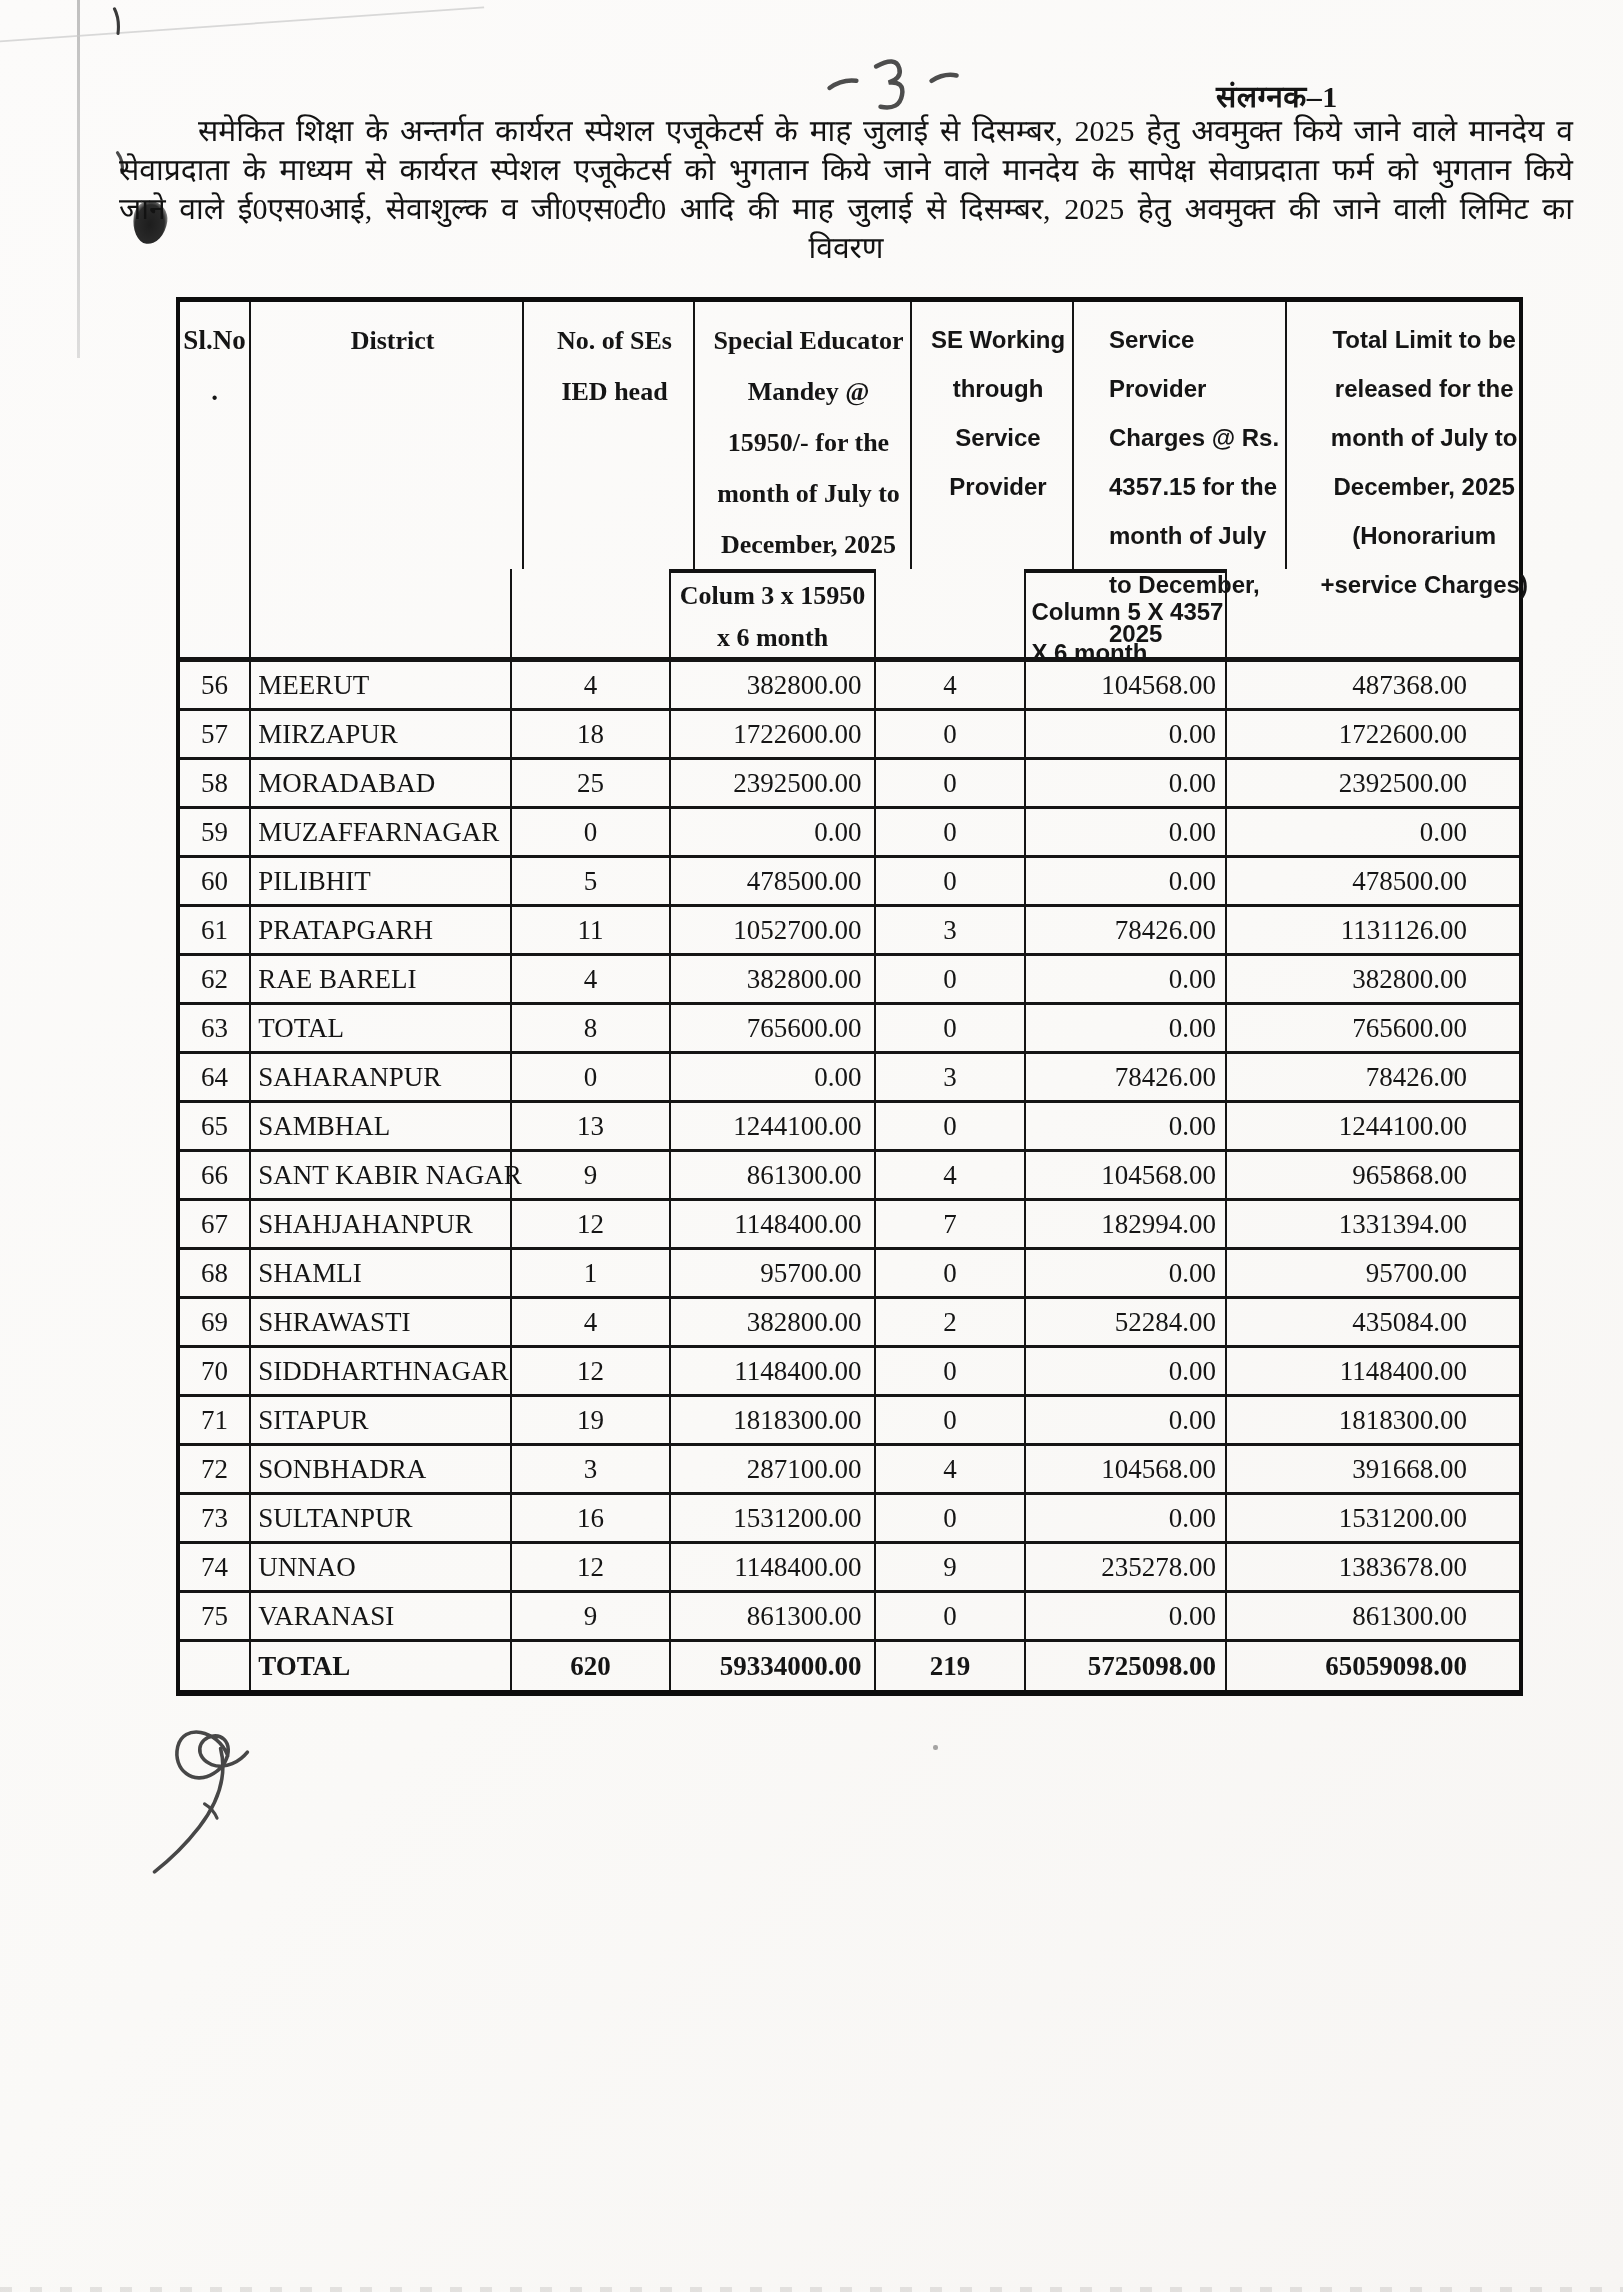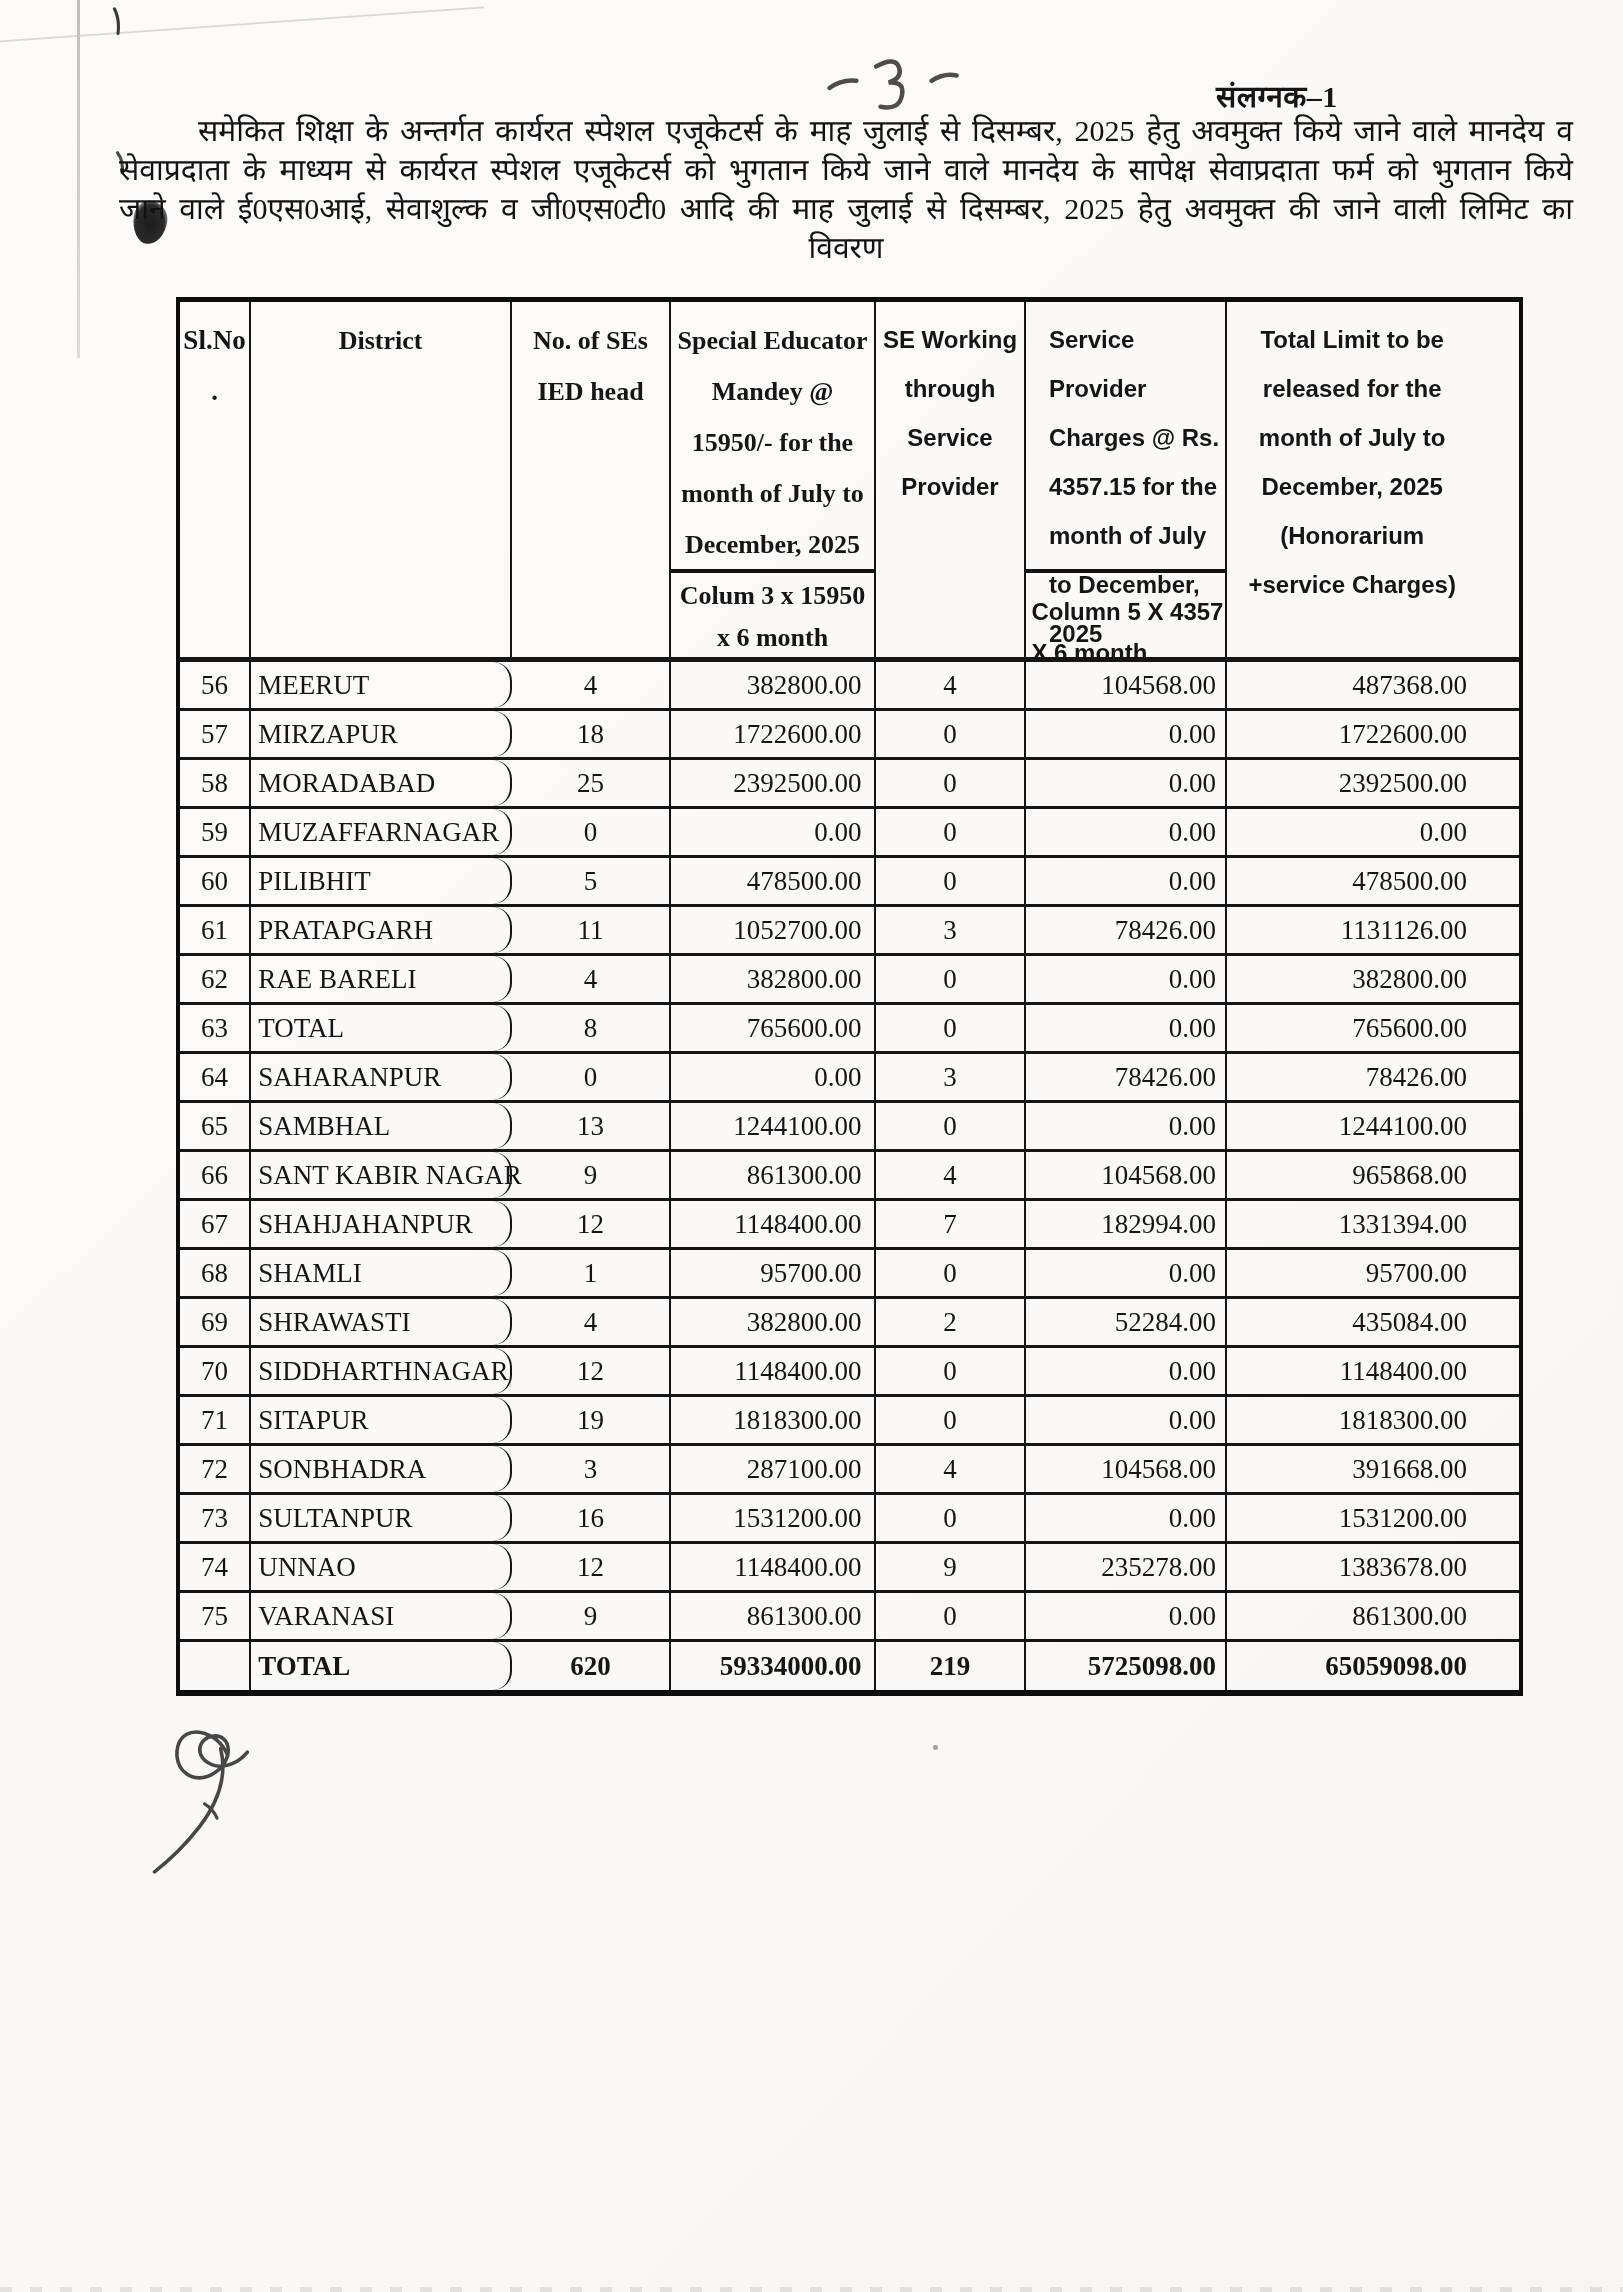--- a/index.html
+++ b/index.html
@@ -41,40 +41,40 @@
   
   .doc-table { position:absolute; left:176px; top:297px; width:1347px;
     border: 4.5px solid #0d0d0d; border-bottom-width: 6.3px; border-top-width: 5.4px;
     background: transparent; }
   .row { display:flex; width:100%; }
   .cell { border-right: 2.7px solid #141414; flex: 0 0 auto; position:relative; }
   .cell:last-child { border-right: none; }
   .c1 { width: 71px; }  .c2 { width: 261px; } .c3 { width: 159px; }
   .c4 { width: 205px; } .c5 { width: 150px; } .c6 { width: 201px; } .c7 { width: 264px; }
 
-  .hrow { height: 267px; }
+  .hrow { height: 267px; gap: 12px; }
   .hcell { padding-top: 12.5px; text-align:center; font-weight:bold; }
   .hcell.serif { font-family:"Liberation Serif","DejaVu Serif",serif; font-size:26px; line-height:51px; }
   .hcell.sans  { font-family:"Liberation Sans","DejaVu Sans",sans-serif; font-size:24px; line-height:49px; }
   .hcell.slno  { white-space: pre-line; text-align:center; font-size:27px; }
   .hcell.c6 { text-align:left; padding-left:23px; padding-right:3.6px; }
   .hcell.c7 { padding-left:5.4px; padding-right:19px; }
 
   .subrow { height: 90px; border-bottom: 2.7px solid #141414; }
   .subcell { font-weight:bold; }
   .subcell.filled { border-top: 4.5px solid #121212; }
   .sub4 { font-family:"Liberation Serif","DejaVu Serif",serif; font-size:26px; line-height:42px;
     text-align:center; padding-top:1.8px; }
   .sub6 { font-family:"Liberation Sans","DejaVu Sans",sans-serif; font-size:24px; line-height:41px;
     text-align:left; padding-left:5.4px; padding-top:18px; }
 
   .trow { height: 49px; border-top: 3.6px solid #151515; font-size:27px;text-align:right; }
   .trow .cell { display:flex; align-items:center; overflow:visible; white-space:nowrap; }
   .trow .c1 { justify-content:center; }
-  .trow .c2 { justify-content:flex-start; padding-left:7.2px;border-radius:19px; }
+  .trow .c2 { justify-content:flex-start; padding-left:7.2px; }
   .trow .c3 { justify-content:center; }
   .trow .c4 { justify-content:flex-end; padding-right:12.5px; }
   .trow .c5 { justify-content:center; }
   .trow .c6 { justify-content:flex-end; padding-right:9px; }
   .trow .c7 { justify-content:flex-end; padding-right:24px; }
   .trow.total-row { height: 51px; font-weight:bold; }
 
   .signature { position:absolute; left:142px; top:1718px; width:134px; height:170px; }
   .stray-dot { position:absolute; width:4.5px; height:4.5px; border-radius:50%; background:#6b6b6b; opacity:.6; }
 </style>

